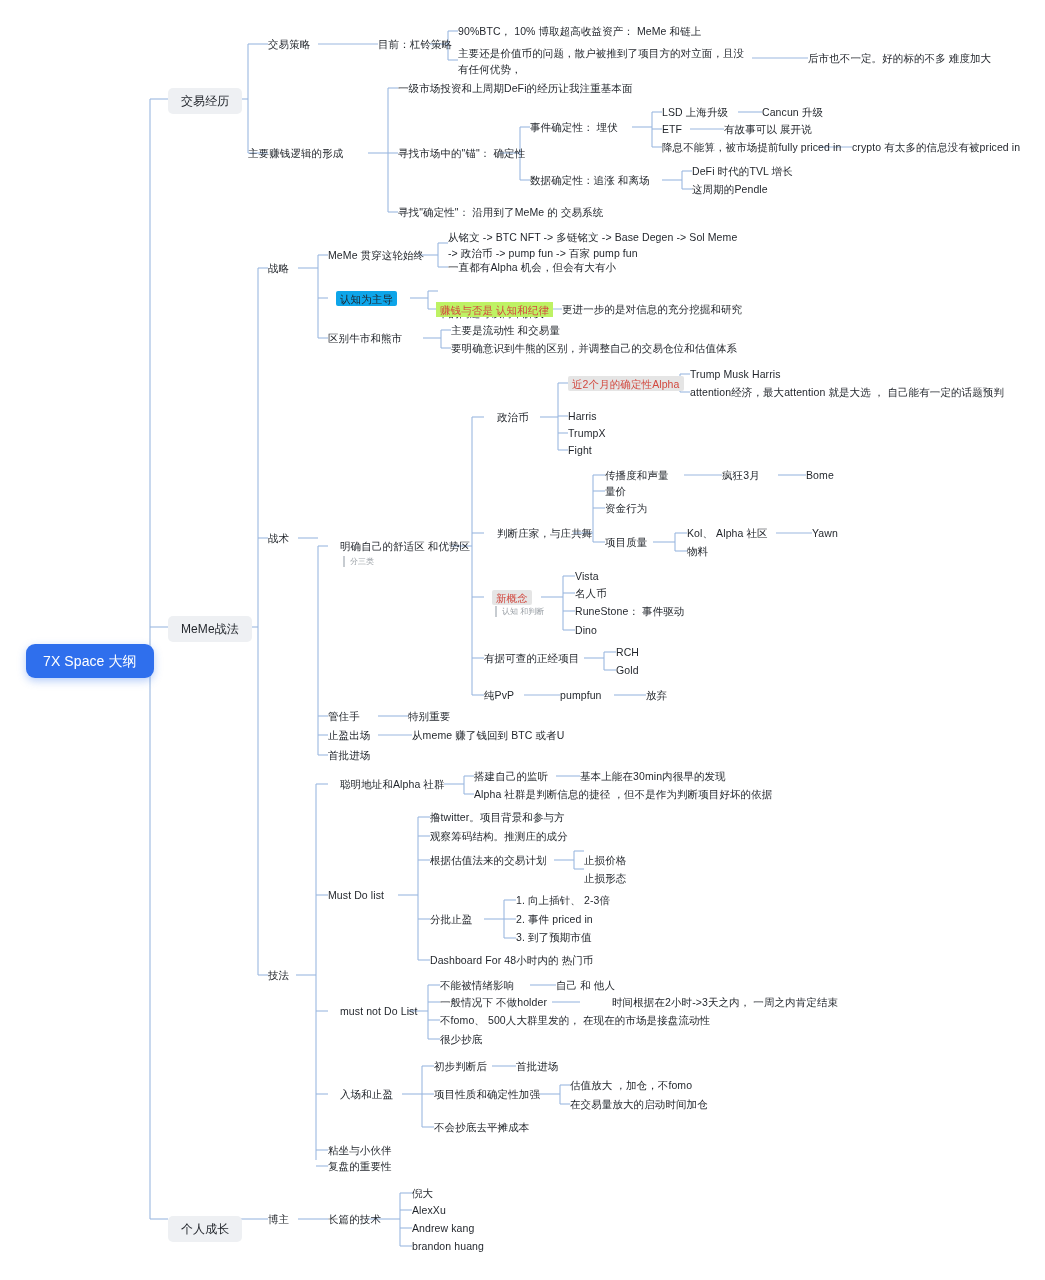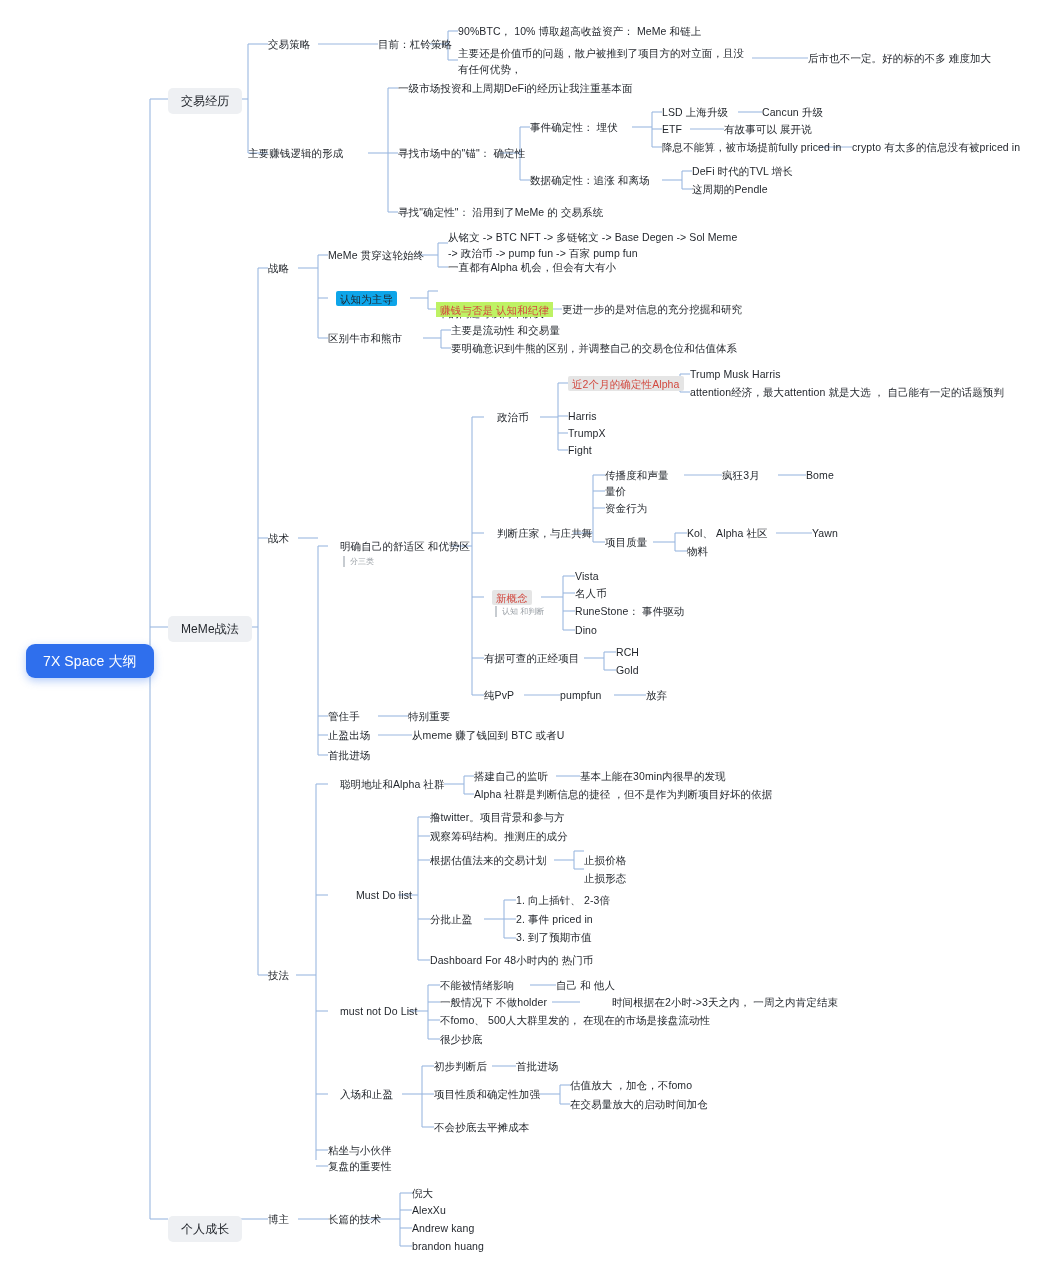--- a/index.html
+++ b/index.html
@@ -354,21 +354,21 @@
   <div class="node" style="left:328px;top:727px;">止盈出场</div>
   <div class="node" style="left:412px;top:727px;">从meme 赚了钱回到 BTC 或者U</div>
   <div class="node" style="left:328px;top:747px;">首批进场</div>
 
   <div class="node" style="left:268px;top:967px;">技法</div>
   <div class="node" style="left:340px;top:776px;">聪明地址和Alpha 社群</div>
   <div class="node" style="left:474px;top:768px;">搭建自己的监听</div>
   <div class="node" style="left:580px;top:768px;">基本上能在30min内很早的发现</div>
   <div class="node" style="left:474px;top:786px;">Alpha 社群是判断信息的捷径 ，但不是作为判断项目好坏的依据</div>
 
-  <div class="node" style="left:356px;top:887px;">Must Do list</div>
+  <div class="node" style="left:328px;top:887px;">Must Do list</div>
   <div class="node" style="left:430px;top:809px;">撸twitter。项目背景和参与方</div>
   <div class="node" style="left:430px;top:828px;">观察筹码结构。推测庄的成分</div>
   <div class="node" style="left:430px;top:852px;">根据估值法来的交易计划</div>
   <div class="node" style="left:584px;top:852px;">止损价格</div>
   <div class="node" style="left:584px;top:870px;">止损形态</div>
   <div class="node" style="left:430px;top:911px;">分批止盈</div>
   <div class="node" style="left:516px;top:892px;">1. 向上插针、 2-3倍</div>
   <div class="node" style="left:516px;top:911px;">2. 事件 priced in</div>
   <div class="node" style="left:516px;top:929px;">3. 到了预期市值</div>
   <div class="node" style="left:430px;top:952px;">Dashboard For 48小时内的 热门币</div>

